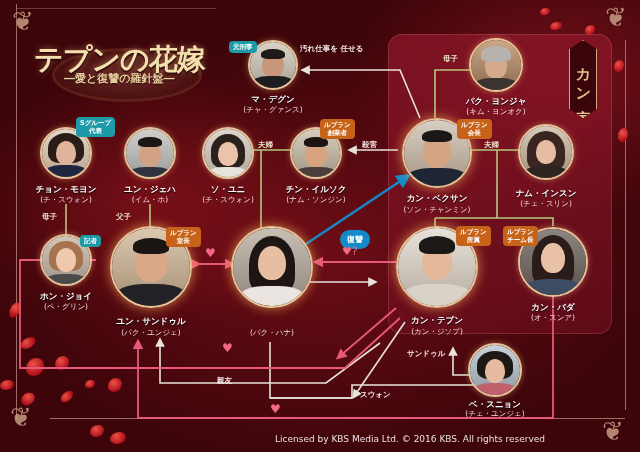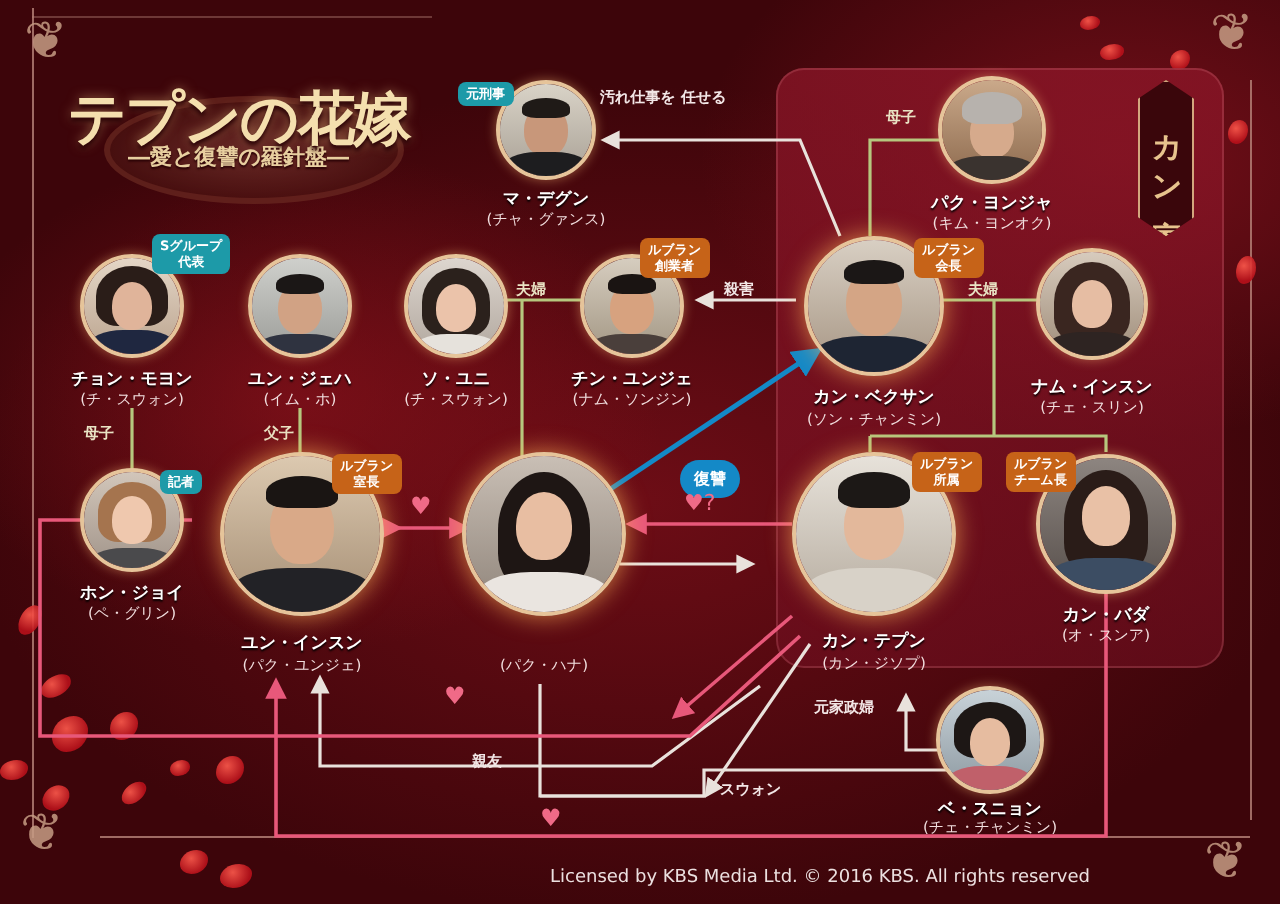--- a/index.html
+++ b/index.html
@@ -167,23 +167,23 @@
     <path d="M300 248 L405 178" stroke="#1489c7" stroke-width="2.5" fill="none" marker-end="url(#ab)"></path>
   </svg>
 
   <div class="lbl" style="left:300px;top:44px">汚れ仕事を
 任せる</div>
   <div class="lbl green" style="left:443px;top:54px">母子</div>
   <div class="lbl" style="left:362px;top:140px">殺害</div>
   <div class="lbl green" style="left:258px;top:140px">夫婦</div>
   <div class="lbl green" style="left:484px;top:140px">夫婦</div>
   <div class="lbl green" style="left:42px;top:212px">母子</div>
-  <div class="lbl green" style="left:132px;top:212px">父子</div>
-  <div class="lbl" style="left:407px;top:349px">元家政婦</div>
-  <div class="lbl" style="left:236px;top:376px">親友</div>
+  <div class="lbl green" style="left:116px;top:212px">父子</div>
+  <div class="lbl" style="left:407px;top:349px">サンドゥル</div>
+  <div class="lbl" style="left:217px;top:376px">親友</div>
   <div class="lbl" style="left:360px;top:390px">スウォン</div>
   <div class="lbl" style="left:300px;top:38px;width:1px;height:1px;overflow:hidden"></div>
 
   <div id="revenge">復讐</div>
 
   <div class="heart" style="left:342px;top:246px;color:#f06a87;font-size:11px">♥?</div>
   <div class="heart" style="left:205px;top:247px">♥</div>
   <div class="heart" style="left:222px;top:342px">♥</div>
   <div class="heart" style="left:270px;top:403px">♥</div>
 
@@ -236,21 +236,21 @@
   <div class="actor" style="left:228px;top:195px">(チ・スウォン)</div>
 
   <div class="portrait" style="left:290px;top:127px;width:52px;height:52px">
     <div class="bg" style="background:linear-gradient(#d6cdbf,#a39784)"></div>
     <div class="head" style="top:12px;width:22px;height:26px;background:#d7a27f"></div>
     <div class="hair" style="top:8px;width:24px;height:10px;background:#1a1412"></div>
     <div class="body" style="top:38px;width:46px;height:20px;background:#4a3f3b"></div>
   </div>
   <div class="badge orange" style="left:320px;top:119px"><span style="white-space:pre">ルブラン
 創業者</span></div>
-  <div class="name" style="left:316px;top:184px">チン・ユンジェ</div>
+  <div class="name" style="left:316px;top:184px">チン・イルソク</div>
   <div class="actor" style="left:316px;top:195px">(ナム・ソンジン)</div>
 
   <div class="portrait" style="left:402px;top:118px;width:70px;height:70px;box-shadow:0 0 12px rgba(255,180,90,0.7)">
     <div class="bg" style="background:linear-gradient(#d8cfc3,#a69583)"></div>
     <div class="head" style="top:14px;width:28px;height:34px;background:#d4a585"></div>
     <div class="hair" style="top:10px;width:30px;height:12px;background:#1b1716"></div>
     <div class="body" style="top:48px;width:62px;height:26px;background:#1e2533"></div>
   </div>
   <div class="badge orange" style="left:457px;top:119px"><span style="white-space:pre">ルブラン
 会長</span></div>
@@ -277,21 +277,21 @@
   <div class="actor" style="left:66px;top:302px">(ペ・グリン)</div>
 
   <div class="portrait" style="left:110px;top:226px;width:82px;height:82px;box-shadow:0 0 12px rgba(255,180,90,0.7)">
     <div class="bg" style="background:linear-gradient(#dcc9b0,#a58e74)"></div>
     <div class="head" style="top:16px;width:32px;height:38px;background:#d9a988"></div>
     <div class="hair" style="top:10px;width:36px;height:16px;background:#1a1513"></div>
     <div class="body" style="top:56px;width:72px;height:30px;background:#222226"></div>
   </div>
   <div class="badge orange" style="left:166px;top:227px"><span style="white-space:pre">ルブラン
 室長</span></div>
-  <div class="name" style="left:151px;top:316px">ユン・インスン</div>
+  <div class="name" style="left:151px;top:316px">ユン・サンドゥル</div>
   <div class="actor" style="left:151px;top:328px">(パク・ユンジェ)</div>
 
   <div class="portrait" style="left:231px;top:226px;width:82px;height:82px;box-shadow:0 0 12px rgba(255,180,90,0.7)">
     <div class="bg" style="background:linear-gradient(#c9bfb5,#8f847a)"></div>
     <div class="hair" style="top:8px;width:46px;height:58px;background:#1e1614"></div>
     <div class="head" style="top:18px;width:28px;height:34px;background:#e8bea2"></div>
     <div class="body" style="top:58px;width:66px;height:28px;background:#eae5e0"></div>
   </div>
   <div class="actor" style="left:272px;top:328px">(パク・ハナ)</div>
 
@@ -317,16 +317,16 @@
   <div class="name" style="left:553px;top:302px">カン・バダ</div>
   <div class="actor" style="left:553px;top:313px">(オ・スンア)</div>
 
   <div class="portrait" style="left:468px;top:343px;width:54px;height:54px">
     <div class="bg" style="background:linear-gradient(#c8d2d8,#8e9aa2)"></div>
     <div class="hair" style="top:6px;width:36px;height:28px;background:#1d1715"></div>
     <div class="head" style="top:14px;width:20px;height:24px;background:#e6bca0"></div>
     <div class="body" style="top:38px;width:44px;height:20px;background:#c0606a"></div>
   </div>
   <div class="name" style="left:495px;top:399px">ベ・スニョン</div>
-  <div class="actor" style="left:495px;top:409px">(チェ・チャンミン)</div>
+  <div class="actor" style="left:495px;top:409px">(チェ・ユンジェ)</div>
 
   <div id="footer">Licensed by KBS Media Ltd. © 2016 KBS. All rights reserved</div>
 </div>
 
 </body></html>

